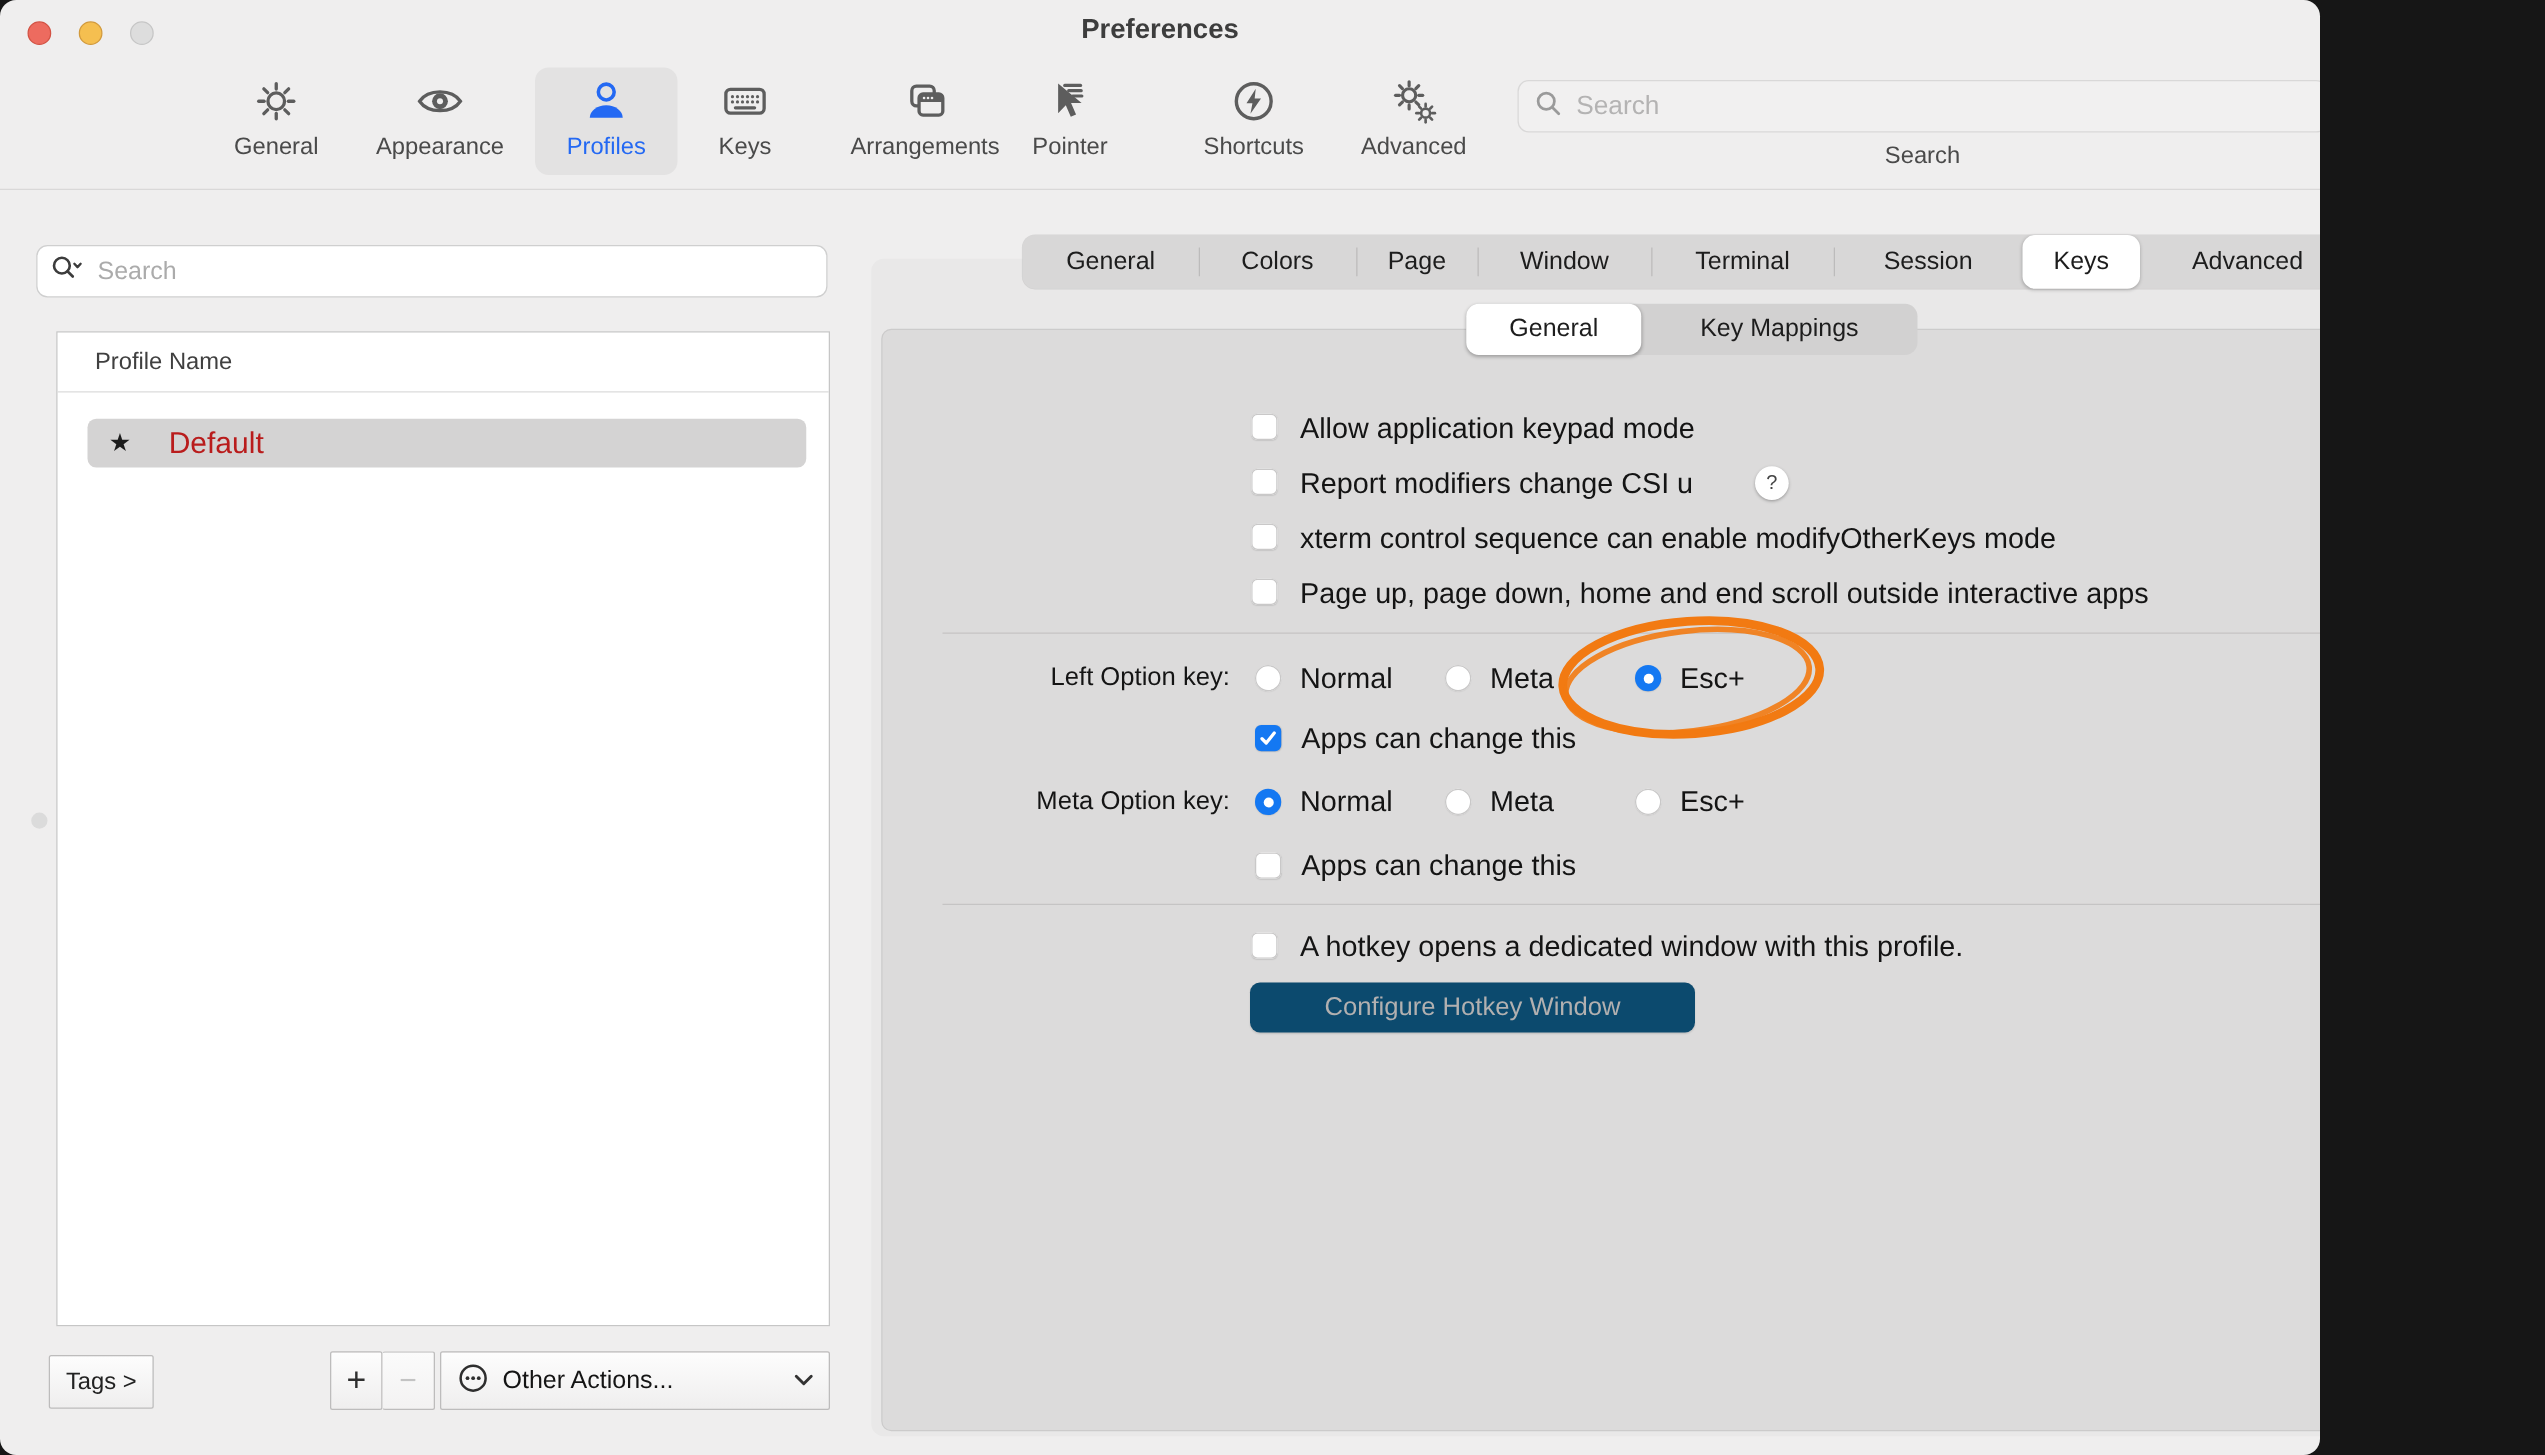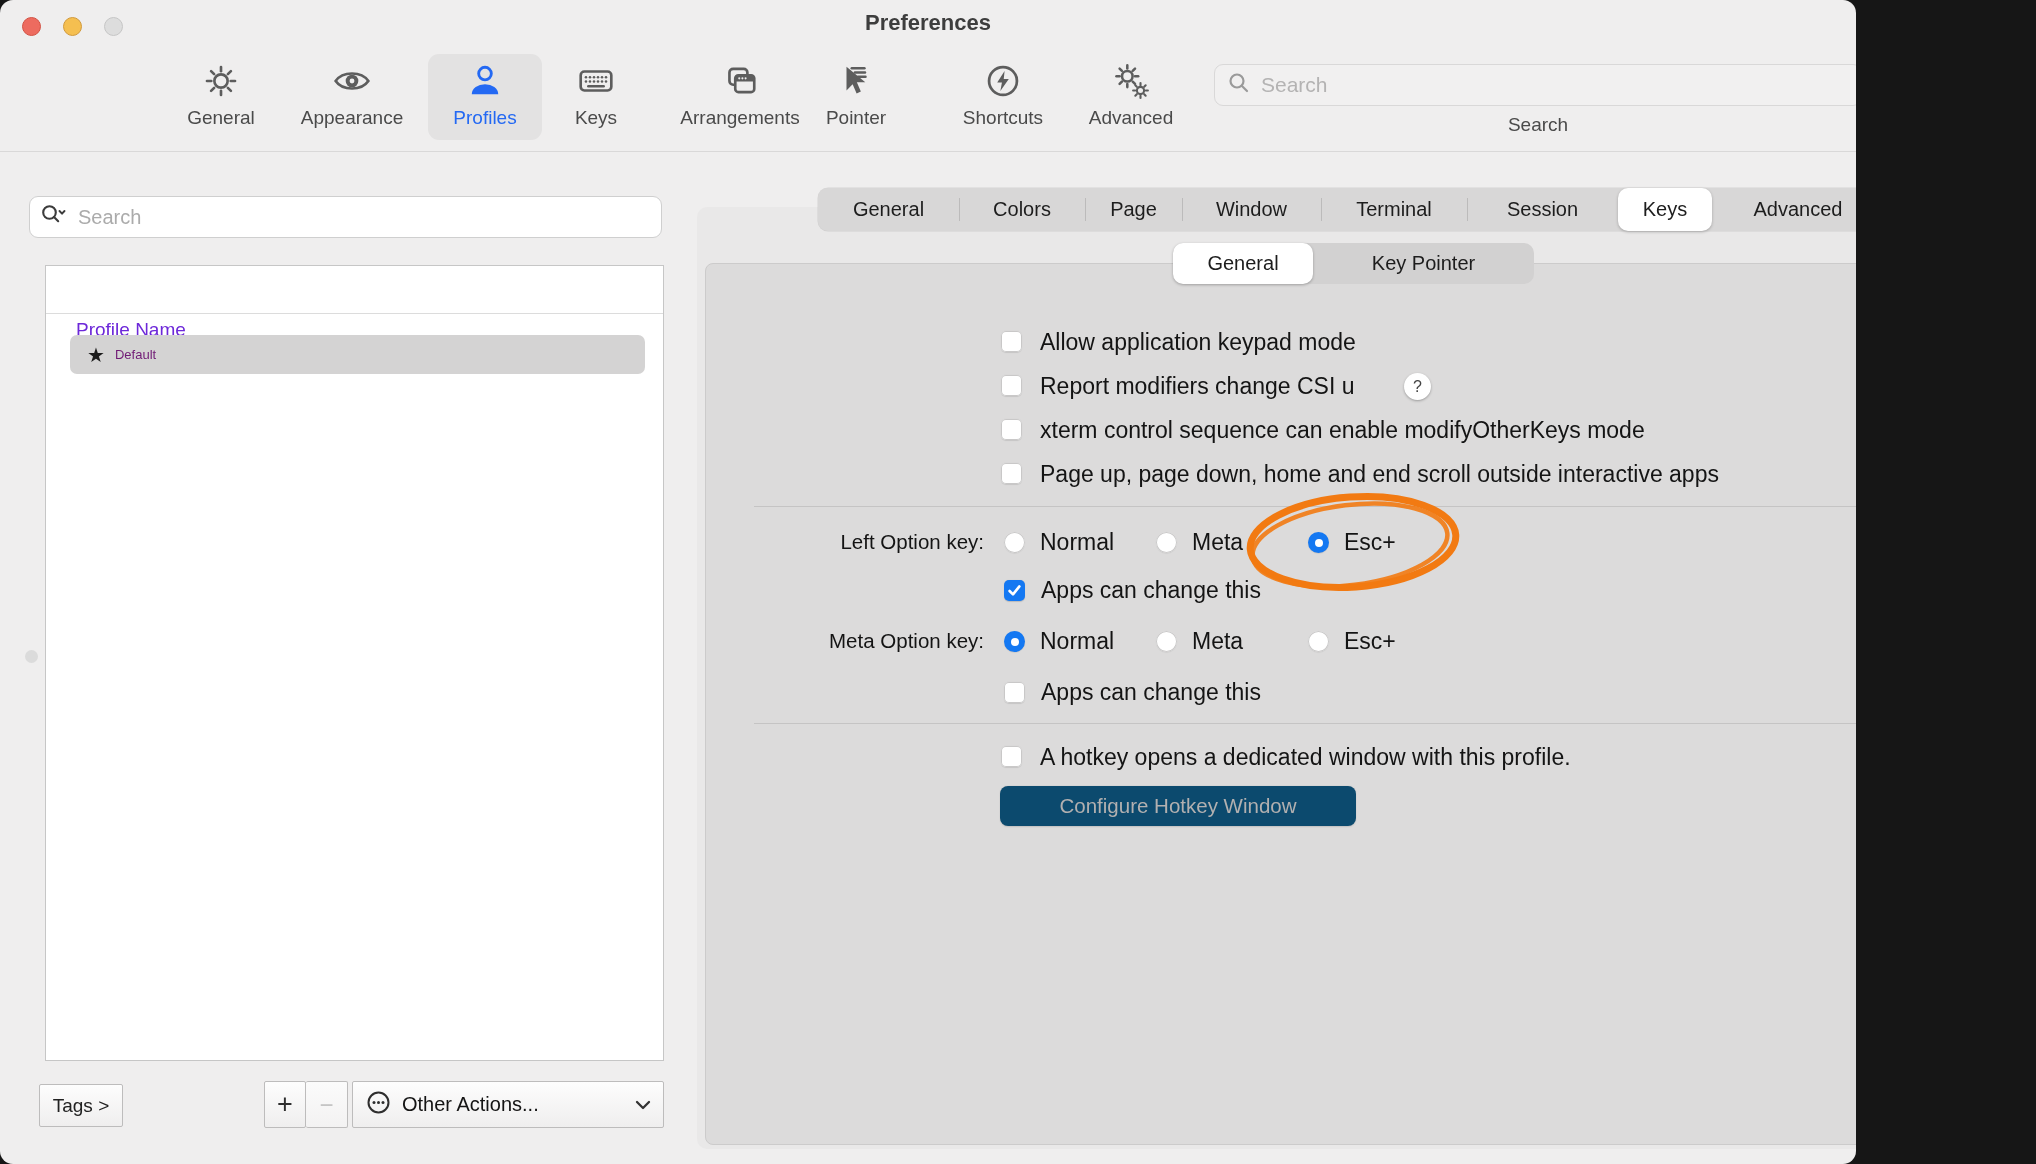--- a/index.html
+++ b/index.html
@@ -24,25 +24,25 @@
   .tb-search{position:absolute;left:1214px;top:64px;width:648px;height:42px;border:1.5px solid #d9d8d8;border-radius:9px;background:#f1f0f0;display:flex;align-items:center;padding:0 12px;}
   .tb-search input{border:none;outline:none;background:transparent;font-size:21px;color:#555;width:100%;margin-left:8px;}
   .tb-search input::placeholder{color:#b4b3b3;}
   .tb-search-lbl{position:absolute;left:1438px;top:114px;width:200px;text-align:center;font-size:19px;color:#4a4a4a;}
 
   
   .sb-search{position:absolute;left:29px;top:196px;width:633px;height:42px;background:#ffffff;border:1px solid #cfcfcf;border-radius:9px;display:flex;align-items:center;padding:0 10px;}
   .sb-search input{border:none;outline:none;background:transparent;font-size:20px;color:#444;width:100%;margin-left:8px;}
   .sb-search input::placeholder{color:#ababab;}
   .list-panel{position:absolute;left:45px;top:265px;width:619px;height:796px;background:#fff;border:1px solid #c6c6c6;}
-  .list-header{position:absolute;left:30px;top:13px;font-size:19px;color:#6d28d9;margin-top:40px;}
+  .list-header{position:absolute;left:30px;top:13px;font-size:19px;color:#404040;}
   .list-hdiv{position:absolute;left:0;right:0;top:47px;height:1px;background:#dcdcdc;}
   .profile-row{position:absolute;left:24px;top:69px;width:575px;height:39px;background:#d4d3d3;border-radius:7px;display:flex;align-items:center;}
   .profile-row .star{font-size:20px;color:#1c1c1c;margin-left:17px;}
-  .profile-row .pname{font-size:13px;color:#701a75;margin-left:10px;}
+  .profile-row .pname{font-size:24px;color:#b91c1c;margin-left:30px;}
   .resize-dot{position:absolute;left:25px;top:650px;width:13px;height:13px;border-radius:50%;background:#dbdbdb;}
 
   
   .btn{border:1px solid #bdbcbc;background:linear-gradient(#fdfdfd,#efeeee);color:#222;}
   .tags-btn{position:absolute;left:39px;top:1084px;width:84px;height:43px;font-size:19px;display:flex;align-items:center;justify-content:center;border-radius:2px;}
   .pm-group{position:absolute;left:264px;top:1081px;height:47px;display:flex;}
   .pm-btn{width:42px;height:47px;display:flex;align-items:center;justify-content:center;font-size:27px;border-radius:2px;}
   .pm-btn.minus{color:#c3c3c3;border-left:none;font-size:24px;background:linear-gradient(#fbfbfb,#f3f2f2);}
   .pm-btn.plus{color:#2e2e2e;}
   .oa-btn{position:absolute;left:352px;top:1081px;width:312px;height:47px;display:flex;align-items:center;border-radius:2px;padding:0 12px;}
@@ -274,21 +274,21 @@
     <div class="tabseg divide" style="width:97px;">Page</div>
     <div class="tabseg divide" style="width:139px;">Window</div>
     <div class="tabseg divide" style="width:146px;">Terminal</div>
     <div class="tabseg divide" style="width:151px;">Session</div>
     <div class="tabseg sel" style="width:94px;">Keys</div>
     <div class="tabseg" style="width:172px;">Advanced</div>
   </div>
 
   <div class="subtabbar">
     <div class="tabseg sel" style="width:140px;">General</div>
-    <div class="tabseg" style="width:221px;">Key Pointer</div>
+    <div class="tabseg" style="width:221px;">Key Mappings</div>
   </div>
 
   <div class="cb" style="left:1001px;top:331px;"></div>
   <div class="flabel" style="left:1040px;top:328px;">Allow application keypad mode</div>
 
   <div class="cb" style="left:1001px;top:375px;"></div>
   <div class="flabel" style="left:1040px;top:372px;">Report modifiers change CSI u</div>
   <div class="help-btn">?</div>
 
   <div class="cb" style="left:1001px;top:419px;"></div>

